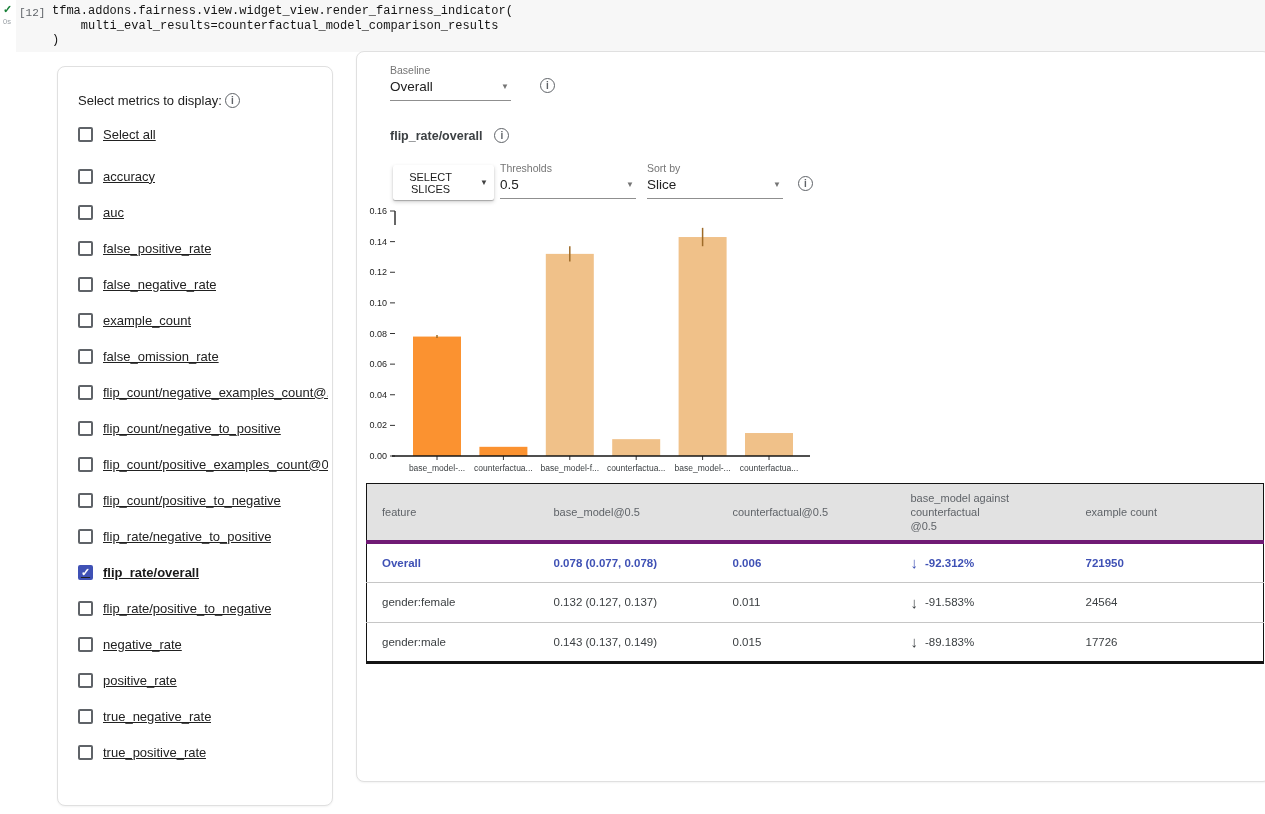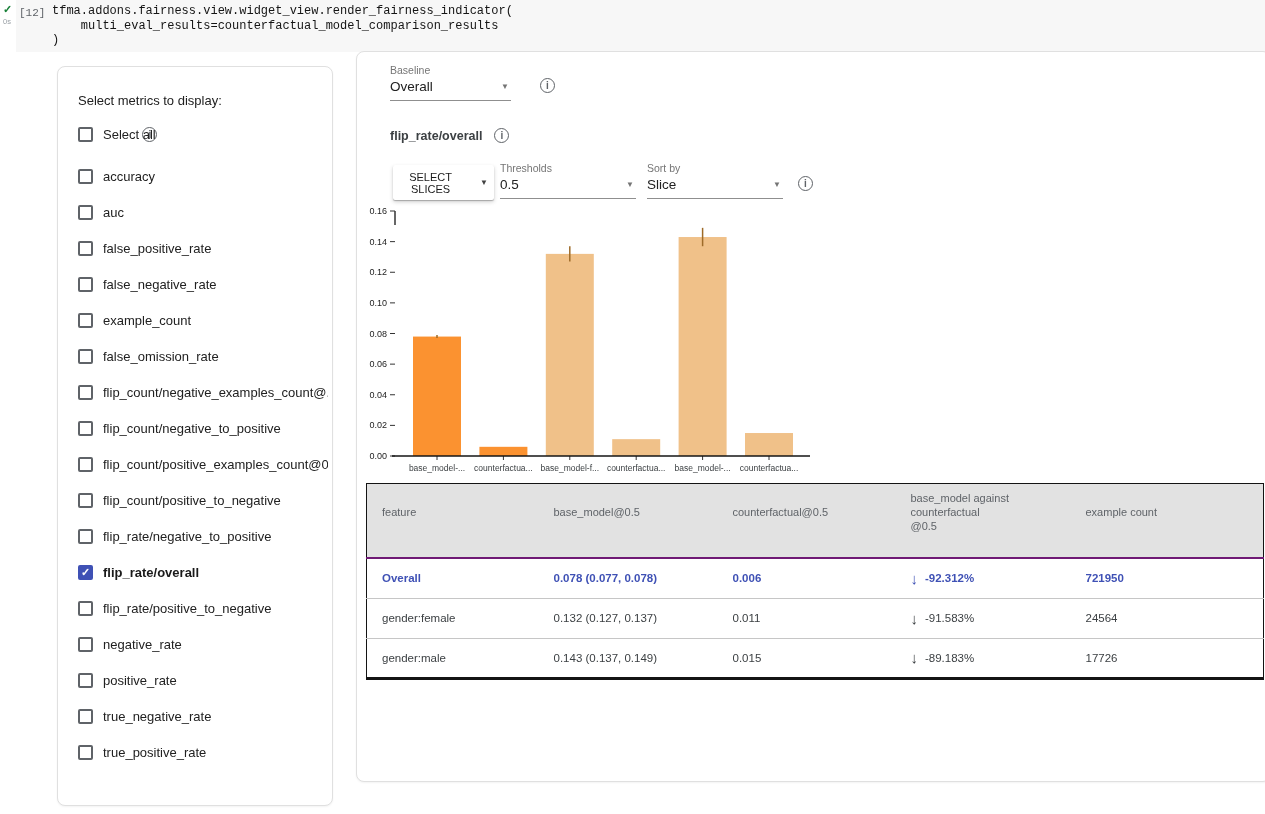--- a/index.html
+++ b/index.html
@@ -18,24 +18,24 @@
   .code-pre { position:absolute; left:52px; top:4px; margin:0;
               font-family:"Liberation Mono", monospace; font-size:12px; line-height:14.5px; color:#141414; }
 
   
   .card { position:absolute; background:#fff; border:1px solid #e0e0e0; border-radius:8px;
           box-shadow:0 1px 2px rgba(0,0,0,0.05); }
   .sidebar-card { left:57px; top:66px; width:276px; height:740px; overflow:hidden; }
   .main-card { left:347px; top:51px; width:915px; height:731px;margin-left:9px; }
 
   
-  .metrics-header { position:absolute; left:20px; top:26px; display:flex; align-items:center; gap:19px;
-                    font-size:13px; color:#212121;flex-direction:column; }
+  .metrics-header { position:absolute; left:20px; top:26px; display:flex; align-items:center; gap:3px;
+                    font-size:13px; color:#212121; }
   .metrics-list { position:absolute; left:20px; top:49px; right:4px; }
-  .metric-item { height:36px; display:flex; align-items:center; cursor:pointer; }
+  .metric-item { height:36px; display:flex; align-items:center; cursor:pointer;text-decoration:underline; }
   .metric-item.first { margin-bottom:6px; }
   .checkbox { width:15px; height:15px; border:2px solid #5f6368; border-radius:2px; margin-right:10px;
               flex:none; display:flex; align-items:center; justify-content:center; background:#fff; }
   .checkbox.checked { background:#3f51b5; border-color:#3f51b5; color:#fff;
                       font-size:11px; font-weight:bold; line-height:1; }
   .metric-label { font-size:13px; color:#212121; white-space:nowrap; overflow:hidden; }
   .metric-item.checked .metric-label { font-weight:bold; color:#1a1a1a; }
 
   
   .info-icon { width:15px; height:15px; border:1.5px solid #5f6368; border-radius:50%; color:#5f6368;
@@ -63,22 +63,22 @@
   .controls-info { position:absolute; left:441px; top:124px; }
 
   
   .chart-wrap { position:absolute; left:8px; top:152px; }
   svg { font-family:"Liberation Sans", sans-serif; }
 
   
   .fi-table { position:absolute; left:9px; top:431px; width:897px; border-collapse:collapse;
               border:1px solid #141414; border-bottom:3px solid #141414; table-layout:fixed; }
   .fi-table th { background:#e2e2e2; color:#5f6368; font-weight:400; font-size:11px; text-align:left;
-                 vertical-align:middle; padding:7px 8px 24px 15px; height:48px;
-                 border-bottom:2px solid #701a75; line-height:14px; }
+                 vertical-align:middle; padding:7px 8px 7px 15px; height:48px;
+                 border-bottom:4px solid #701a75; line-height:14px; }
   .fi-table th.wrap-header { white-space:pre-line; }
   .fi-table td { font-size:11.5px; color:#3c4043; padding:0 8px 0 15px; height:40px;
                  vertical-align:middle; }
   .fi-table tbody tr { cursor:pointer; }
   .fi-table tbody tr + tr td { border-top:1px solid #c6c6c6; }
   .fi-table tr.row-highlight td { color:#3f51b5; font-weight:bold; }
   .delta-cell { display:flex; align-items:center; gap:7px; }
   .down-arrow { font-size:15px; line-height:1; }
 </style>
 </head>

